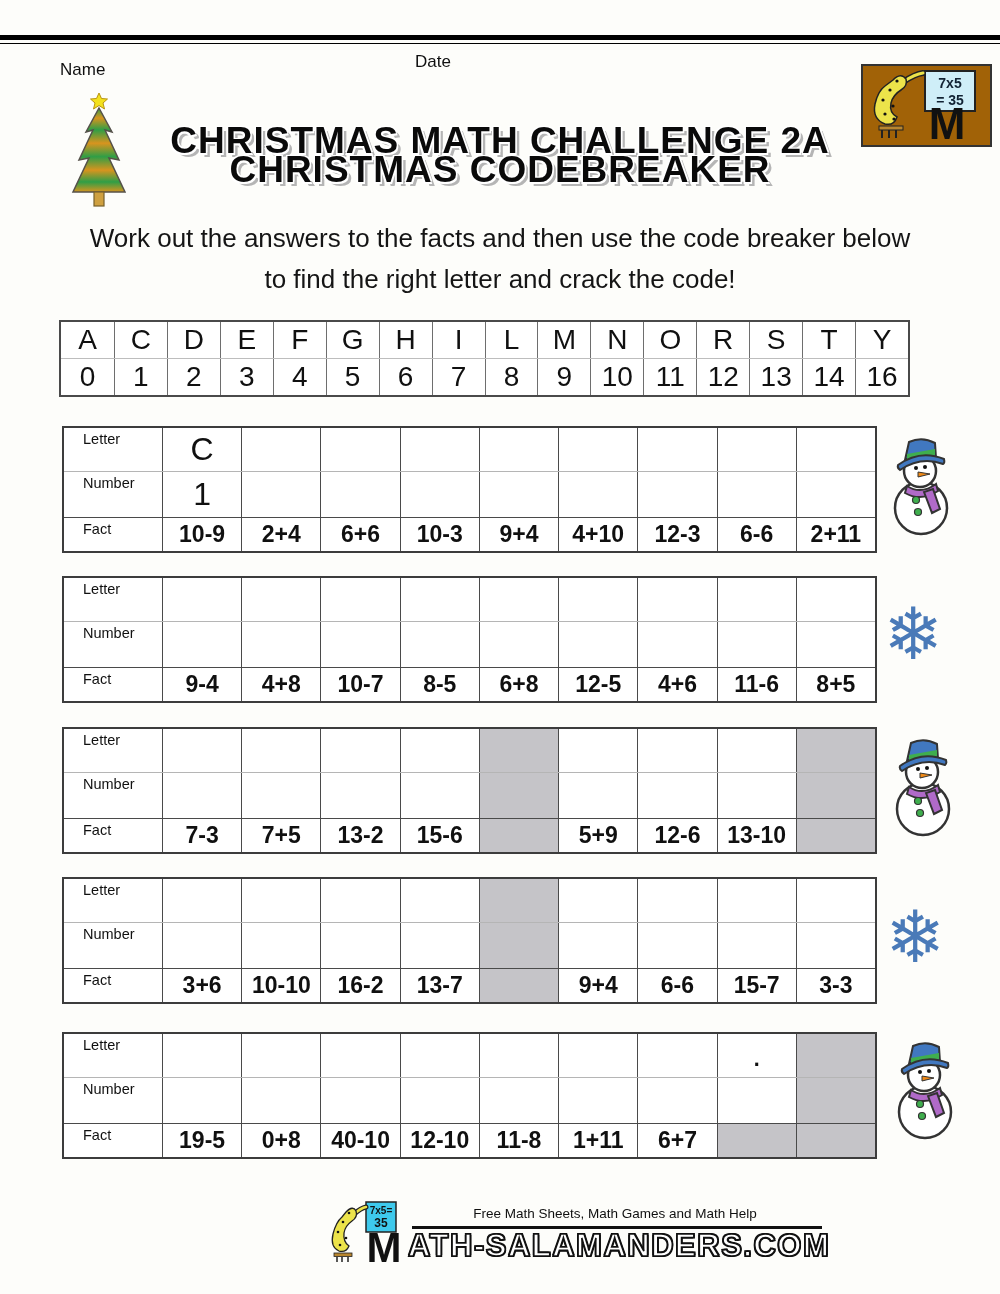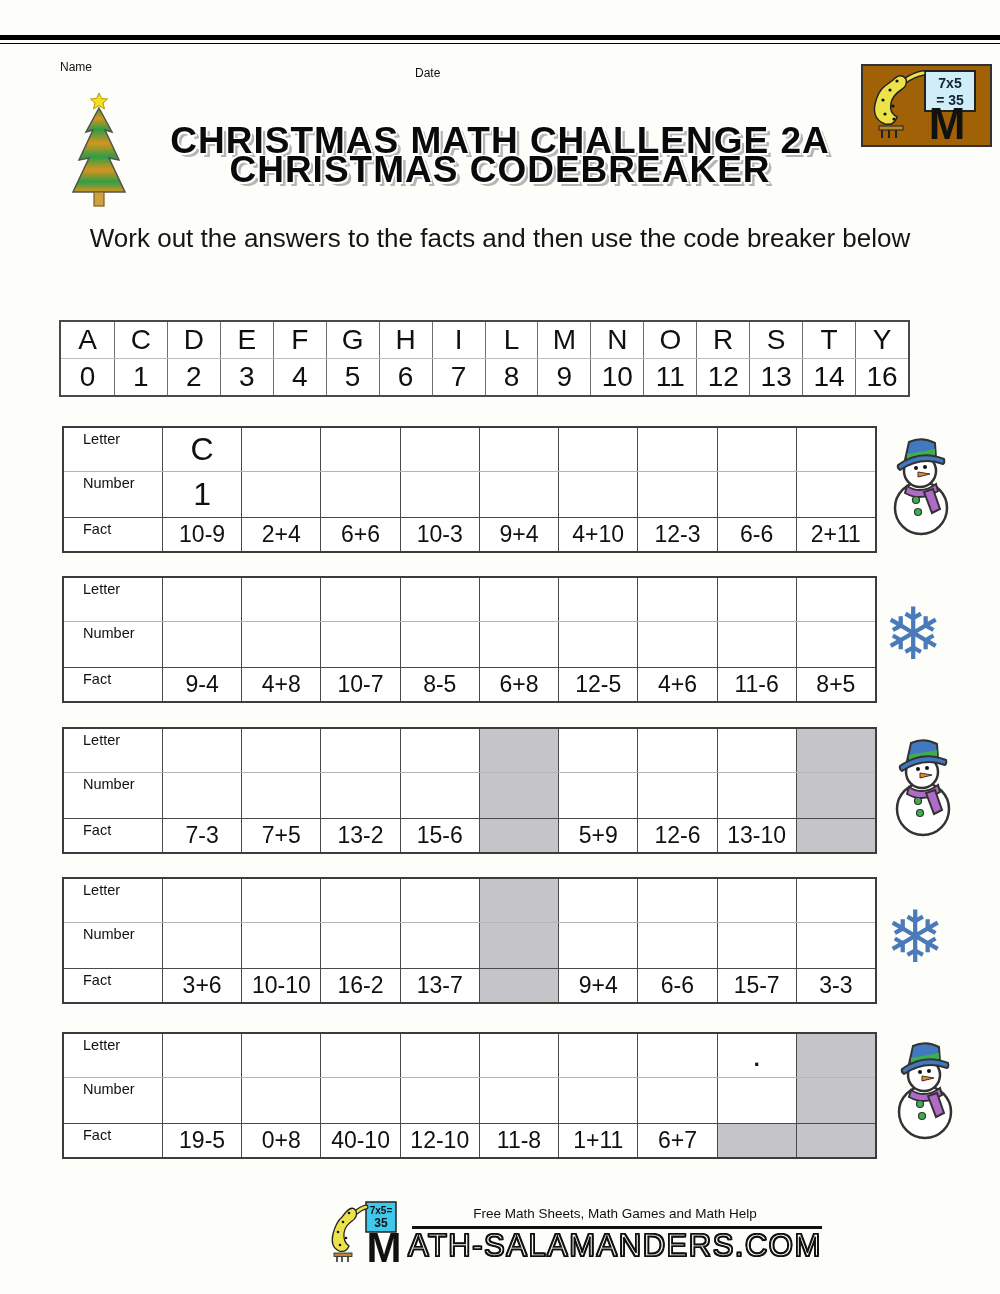--- a/index.html
+++ b/index.html
@@ -2,23 +2,23 @@
 <html><head>
 <meta charset="utf-8">
 <style>
   html,body{margin:0;padding:0;}
   body{width:1000px;height:1294px;background:#fdfdfa;font-family:"Liberation Sans",sans-serif;position:relative;overflow:hidden;color:#101010;}
   .abs{position:absolute;}
   
   .top-bar{left:0;top:35px;width:1000px;height:5px;background:#000;}
   .top-bar-thin{left:0;top:43px;width:1000px;height:1px;background:#000;}
   
-  .meta-label{font-size:12px;color:#101010;}
+  .meta-label{font-size:17px;color:#101010;}
   .name-label{left:60px;top:60px;}
-  .date-label{left:415px;top:66px;}
+  .date-label{left:415px;top:52px;}
   
   .title{left:0;width:1000px;text-align:center;font-weight:900;font-size:37px;letter-spacing:1px;color:#0a0a0a;
     text-shadow:-1.5px -1.5px 0 #fff,1.5px -1.5px 0 #fff,-1.5px 1.5px 0 #fff,1.5px 1.5px 0 #fff,4px 4px 0 #b5b5b5;}
   .title1{top:120px;}
   .title2{top:149px;}
   
   .logo-box{left:861px;top:64px;width:127px;height:79px;border:2px solid #333;background:#a16207;}
   
   .instr{left:0;top:218px;width:1000px;text-align:center;font-size:26px;line-height:41px;color:#151515;}
   
@@ -30,35 +30,35 @@
   
   .puzzle{left:62px;width:815px;border:2px solid #3c3c3c;background:#fff;box-sizing:border-box;}
   .p-row{display:grid;grid-template-columns:86px repeat(9,1fr);padding-left:12px;}
   .r-letter{height:43px;}
   .r-number{height:45px;border-top:1px solid #b5b5b5;}
   .r-fact{height:33px;border-top:1px solid #4a4a4a;}
   .p-row>div{border-left:1px solid #4a4a4a;display:flex;align-items:center;justify-content:center;box-sizing:border-box;}
   .p-row>div:first-child{border-left:none;}
   .p-label{justify-content:flex-start !important;align-items:flex-start !important;padding:3px 0 0 7px;font-size:14.5px;}
   .r-letter .cell,.r-number .cell{font-size:32px;}
-  .r-fact .cell{font-size:23px;font-weight:normal;}
+  .r-fact .cell{font-size:23px;font-weight:bold;}
   .cell.shaded{background:#c5c4c8;}
   
   .snowman{width:68px;height:102px;}
   .sm1{left:889px;top:436px;}
   .sm2{left:891px;top:737px;}
   .sm3{left:893px;top:1040px;}
   .snowflake{font-family:"DejaVu Sans",sans-serif;font-size:72px;line-height:76px;color:#4a7ab8;}
   .sf1{left:883px;top:596px;}
   .sf2{left:885px;top:899px;}
   
   .f-icon{left:328px;top:1200px;width:84px;height:64px;}
   .f-tagline{left:405px;top:1206px;width:420px;text-align:center;font-size:13.5px;font-weight:normal;}
   .f-rule{left:412px;top:1226px;width:410px;height:3px;background:#111;}
-  .f-wordmark{left:408px;top:1228px;width:440px;font-size:31px;font-weight:400;letter-spacing:1.5px;color:#fff;white-space:nowrap;
+  .f-wordmark{left:408px;top:1228px;width:440px;font-size:31px;font-weight:700;letter-spacing:1.5px;color:#fff;white-space:nowrap;
     -webkit-text-stroke:1.6px #101010;
     text-shadow:-1px -1px 0 #101010,1px -1px 0 #101010,-1px 1px 0 #101010,1px 1px 0 #101010;}
 </style>
 </head>
 <body>
 
 <svg style="position:absolute;width:0;height:0" aria-hidden="true">
   <defs>
     <g id="snowman-def">
       <circle cx="31" cy="72" r="26" fill="#fff" stroke="#333" stroke-width="2.5"></circle>
@@ -119,20 +119,21 @@
       <circle cx="30" cy="40" r="1.6" fill="#111"></circle>
     <circle cx="22" cy="48" r="1.6" fill="#111"></circle>
       <circle cx="31" cy="53" r="1.6" fill="#111"></circle>
     <rect x="16" y="60" width="24" height="4" fill="#b8862f" stroke="#222" stroke-width="1"></rect>
     <path d="M19 64 L19 72 M26 64 L26 72 M33 64 L33 72" stroke="#222" stroke-width="2"></path>
   </svg>
 </div>
 
 <div class="abs instr">
   <div>Work out the answers to the facts and then use the code breaker below</div>
+  <div>to find the right letter and crack the code!</div>
 </div>
 
 <div class="abs code-table">
   <div class="code-row">
       <div class="cell">A</div>
       <div class="cell">C</div>
       <div class="cell">D</div>
       <div class="cell">E</div>
       <div class="cell">F</div>
       <div class="cell">G</div>

